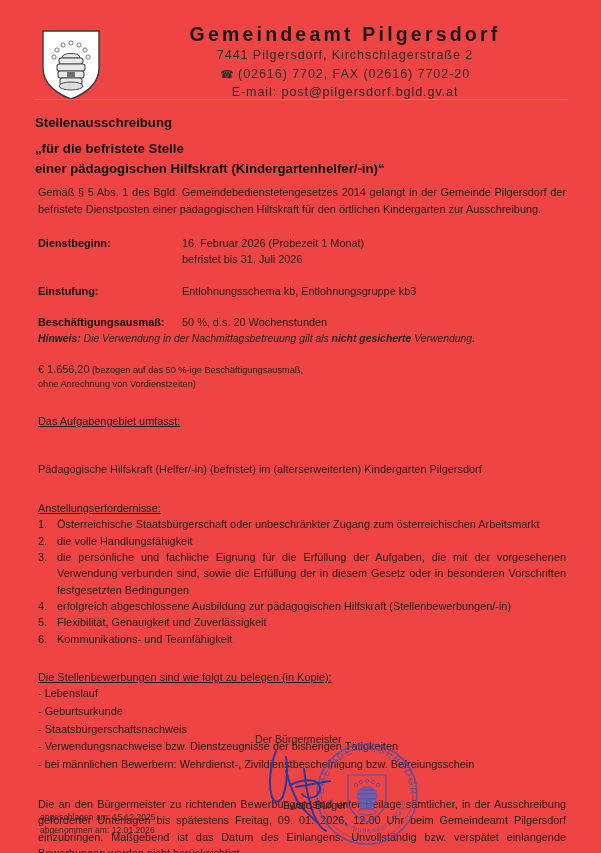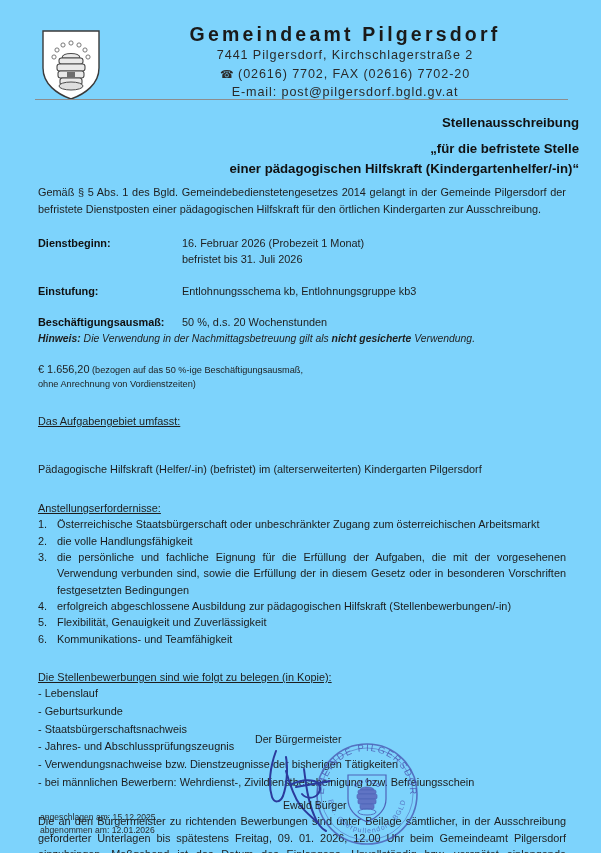--- a/index.html
+++ b/index.html
@@ -8,21 +8,21 @@
     background: #ffffff;
   }
   body {
     font-family: "Liberation Sans", sans-serif;
     color: #1c1c1c;
   }
   .page {
     position: relative;
     width: 601px;
     height: 853px;
-    background: #7dd3fc;
+    background: #ef4444;
     overflow: hidden;
     box-sizing: border-box;
   }
 
   
   .letterhead {
     position: absolute;
     left: 0;
     top: 22px;
     width: 601px;
@@ -69,24 +69,24 @@
     left: 35px;
     top: 99px;
     width: 533px;
     height: 0;
     border-top: 1.3px solid #8d8d8d;
   }
 
   
   .titles {
     position: absolute;
-    left: 46px;
+    left: 35px;
     top: 113px;
     width: 533px;
-    text-align: right;
+    text-align: left;
   }
   .title-main {
     font-size: 13.2px;
     font-weight: bold;
     line-height: 1.5;
     color: #111;
   }
   .title-sub {
     font-size: 13.2px;
     font-weight: bold;
@@ -364,21 +364,20 @@
       </li>
     </ol>
 
     <div class="gap-22"></div>
 
     <div class="u-head">Die Stellenbewerbungen sind wie folgt zu belegen (in Kopie):</div>
     <ul class="docs">
       <li>- Lebenslauf</li>
       <li>- Geburtsurkunde</li>
       <li>- Staatsbürgerschaftsnachweis</li>
-      <li>- Jahres- und Abschlussprüfungszeugnis</li>
       <li>- Verwendungsnachweise bzw. Dienstzeugnisse der bisherigen Tätigkeiten</li>
       <li>- bei männlichen Bewerbern: Wehrdienst-, Zivildienstbescheinigung bzw. Befreiungsschein</li>
     </ul>
 
     <div class="gap-22"></div>
 
     <p class="para" style="margin:0;">
       <span>Die an den Bürgermeister zu richtenden Bewerbungen sind unter Beilage sämtlicher, in der Ausschreibung geforderter Unterlagen bis </span><b>spätestens Freitag, 09. 01. 2026, 12.00 Uhr</b><span> beim Gemeindeamt Pilgersdorf einzubringen. Maßgebend ist das Datum des Einlangens. Unvollständig bzw. verspätet einlangende Bewerbungen werden nicht berücksichtigt.</span>
     </p>
 

